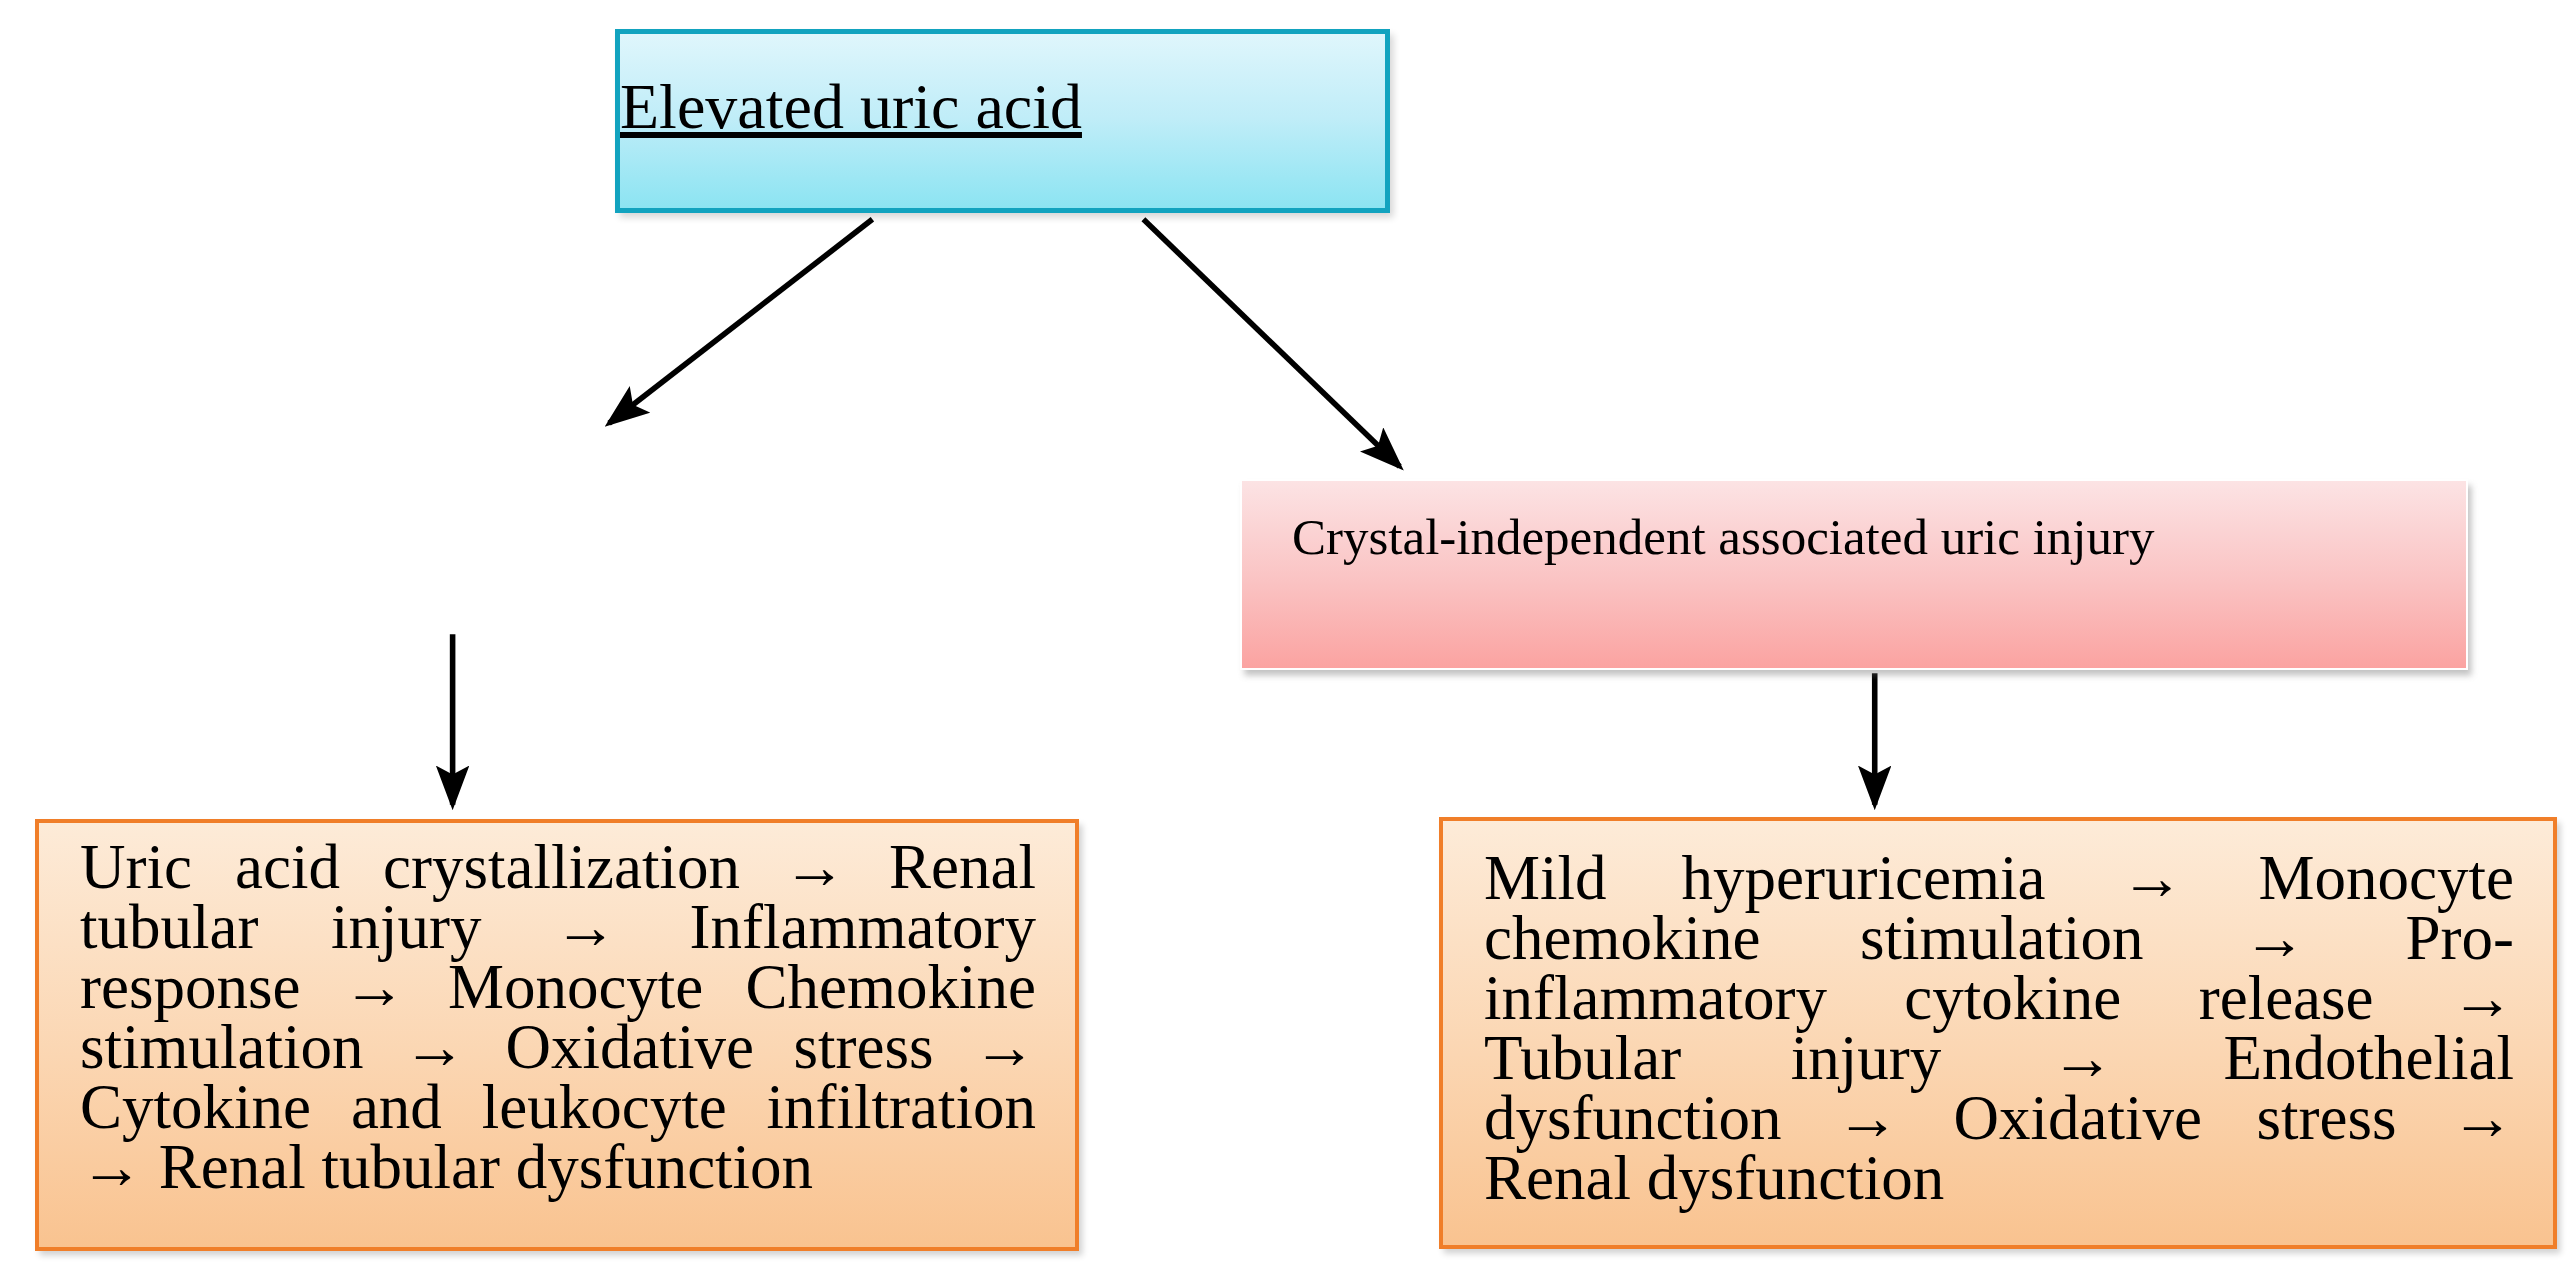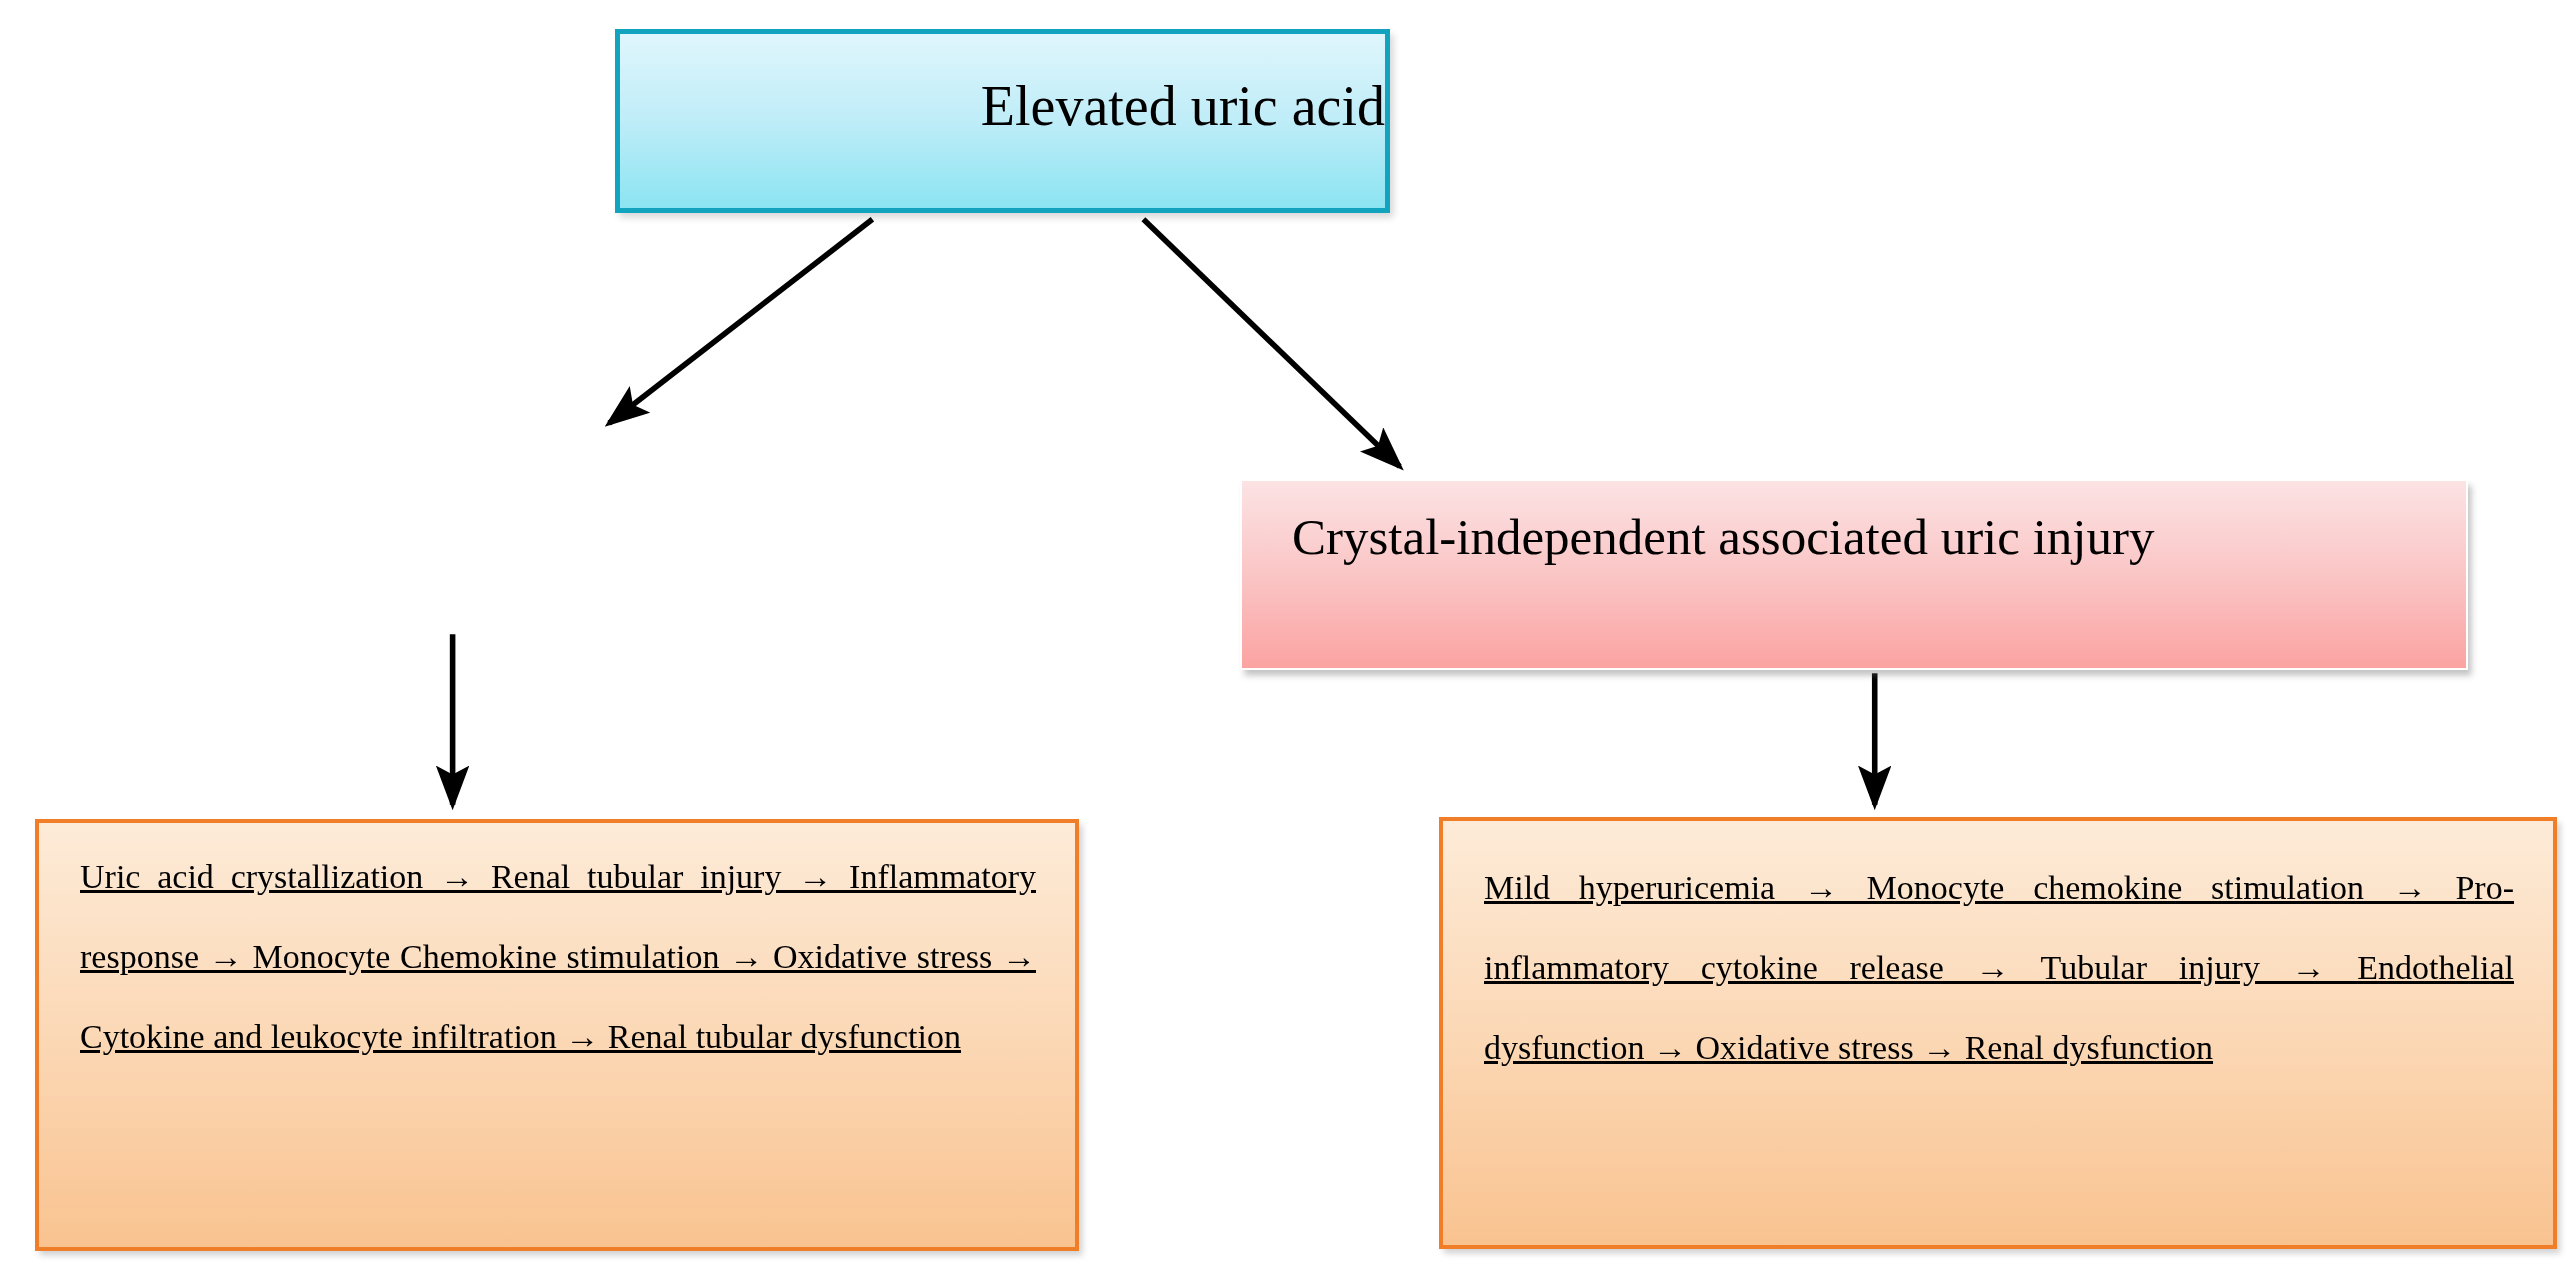--- a/index.html
+++ b/index.html
@@ -28,25 +28,26 @@
     top: 29px;
     width: 775px;
     height: 184px;
     border: 5.6px solid var(--cyan-border, #12a3bf);
     background: linear-gradient(180deg,
                 var(--cyan-top, #dff6fc) 0%,
                 #c0edf8 48%,
                 var(--cyan-bottom, #8ce4f2) 100%);
     box-shadow: 3.5px 4.9px 7px rgba(0,0,0,0.16);
     display: flex;
-    justify-content: flex-end;
+    justify-content: flex-start;
     align-items: flex-start;
     padding-top: 34px;
-    font-size: 56px;
+    font-size: 64px;
     line-height: 77px;
+    text-decoration: underline;
   }
 
   .branch-header {
     border: 2.8px solid #ffffff;
     background: linear-gradient(180deg,
                 var(--pink-top, #fce3e4) 0%,
                 #fac2c2 55%,
                 var(--pink-bottom, #fba3a1) 100%);
     box-shadow: 3.5px 5.6px 6.3px rgba(110,110,110,0.42);
     font-size: 51px;
@@ -67,24 +68,23 @@
     padding: 11.2px 28px 0 50px;
   }
 
   .branch-detail {
     border: 4.9px solid var(--orange-border, #f07e29);
     background: linear-gradient(180deg,
                 var(--orange-top, #fdebd8) 0%,
                 #fbd6b2 55%,
                 var(--orange-bottom, #f9c390) 100%);
     box-shadow: 3.5px 4.9px 6.3px rgba(0,0,0,0.18);
-    font-size: 34px;
-    line-height: 80px;
+    font-size: 63px;
+    line-height: 60px;
     text-align: justify;
-    text-decoration: underline;
   }
   .branch-detail.left {
     left: 35px;
     top: 819px;
     width: 1044px;
     height: 432px;
     padding: 14px 39px 0 41px;
   }
   .branch-detail.right {
     left: 1439px;

